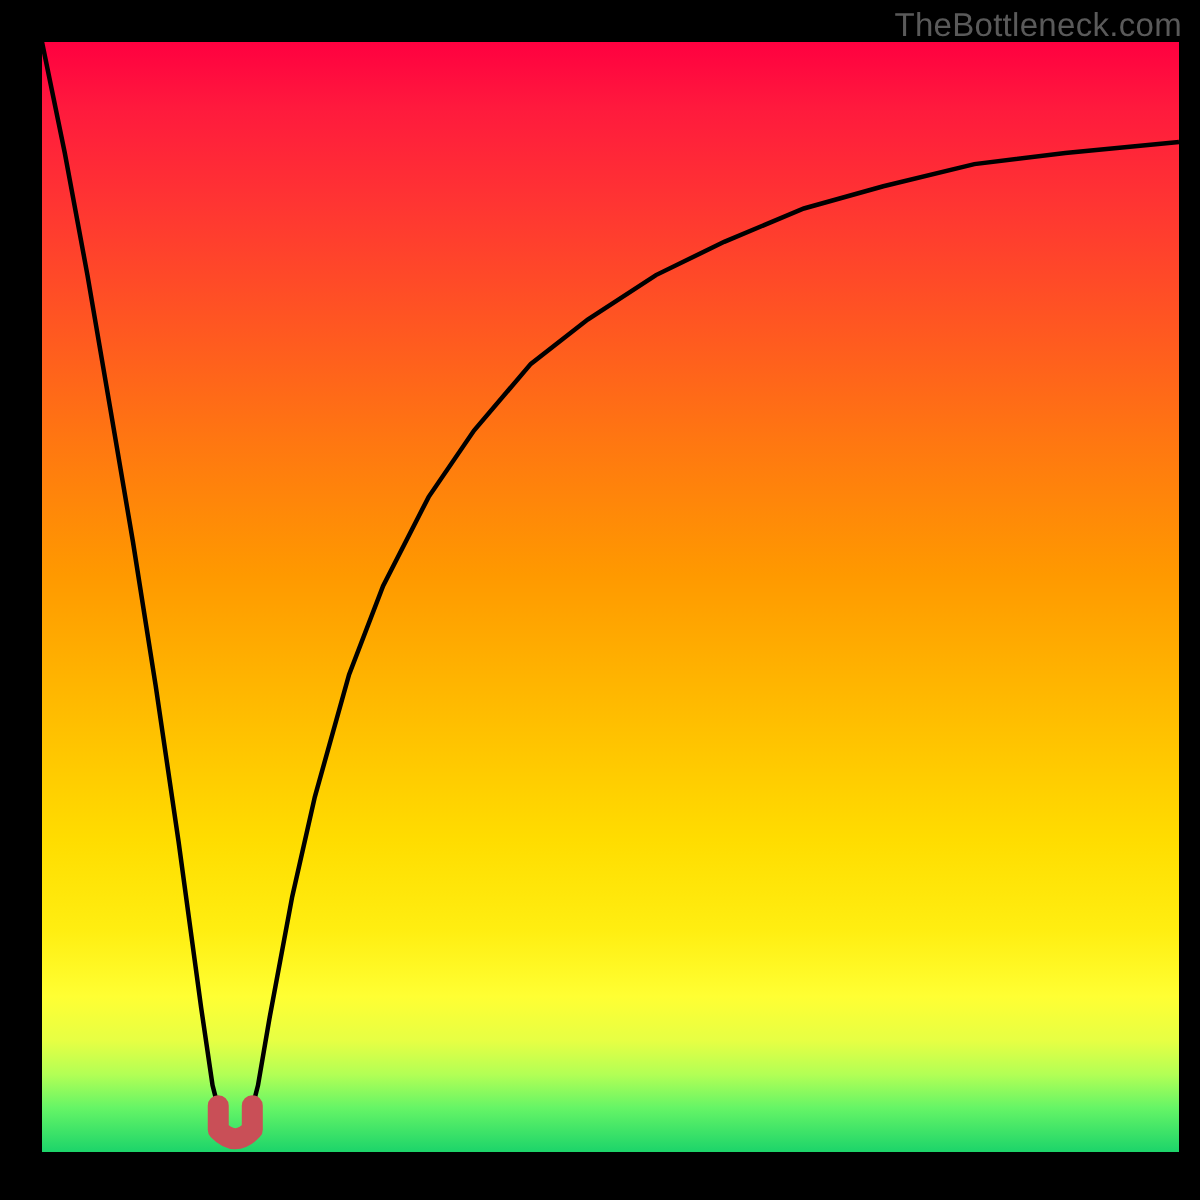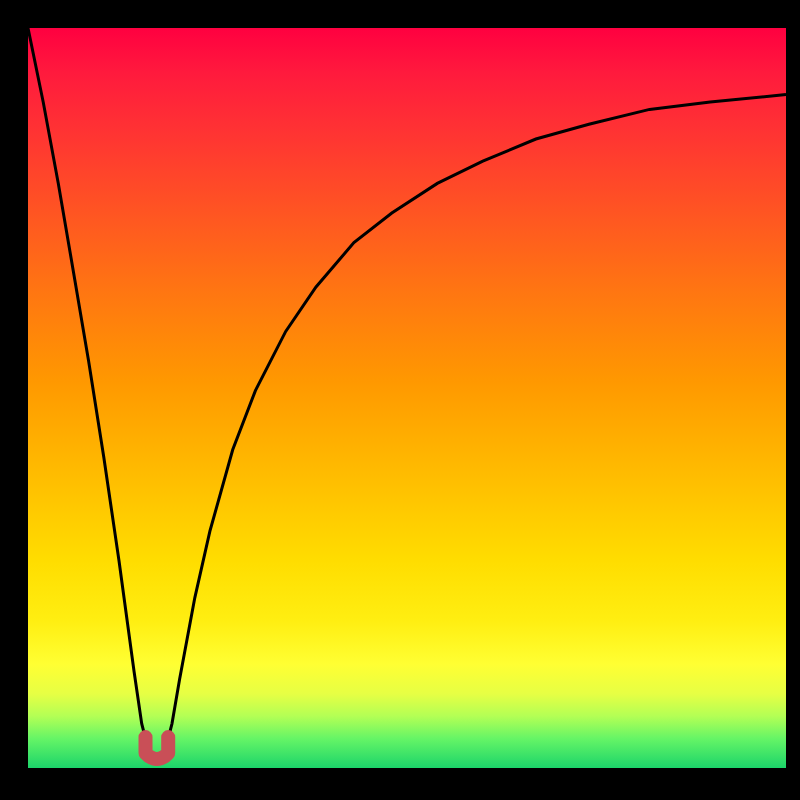--- a/index.html
+++ b/index.html
@@ -70,13 +70,14 @@
   <div class="plot-area" style="left: 28px; top: 28px; width: 758px; height: 740px;"></div>
 
   <svg class="curve-layer" width="800" height="800">
     <path id="curve-path" class="curve" d="M28.0 28.0 L43.2 102.0 L58.3 183.4 L73.5 272.2 L88.6 361.0 L103.8 457.2 L119.0 560.8 L134.1 671.8 L141.7 723.6 L149.3 753.2 L156.9 760.6 L164.4 753.2 L172.0 723.6 L179.6 679.2 L194.8 597.8 L209.9 531.2 L232.7 449.8 L255.4 390.6 L285.7 331.4 L316.0 287.0 L353.9 242.6 L391.8 213.0 L437.3 183.4 L482.8 161.2 L535.9 139.0 L588.9 124.2 L649.6 109.4 L710.2 102.0 L786.0 94.6"></path>
     <path id="nodes-path" class="nodes" d="M 145.5 737.1
             L 145.5 753.1
             Q 156.9 765.1 168.2 753.1
             L 168.2 737.1"></path>
   </svg>
 
+  <div class="watermark">TheBottleneck.com</div>
 </div>
 
 </body></html>

